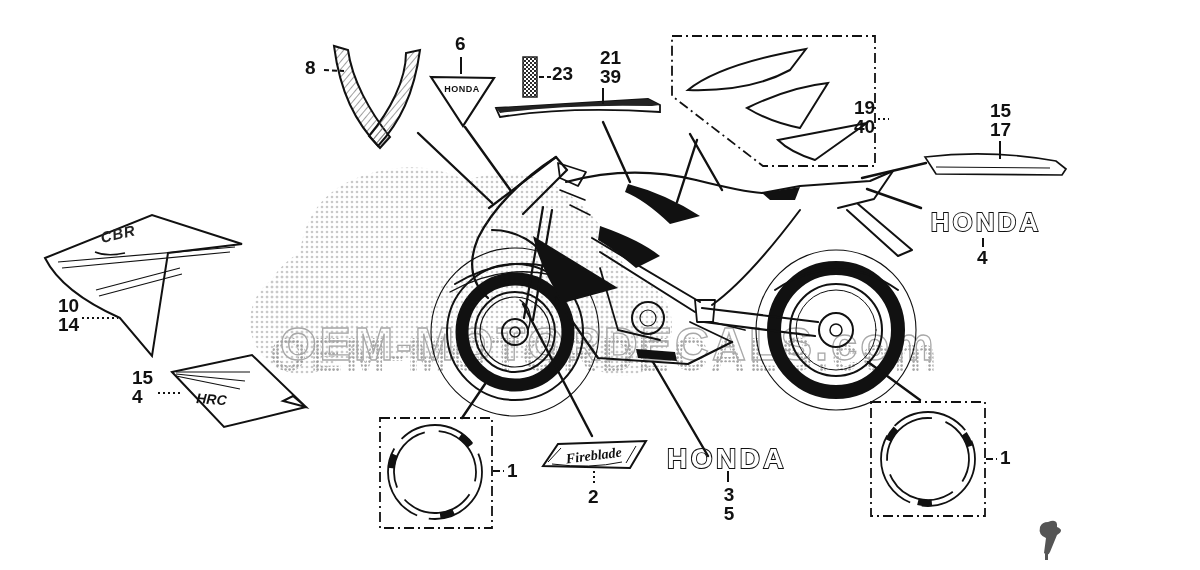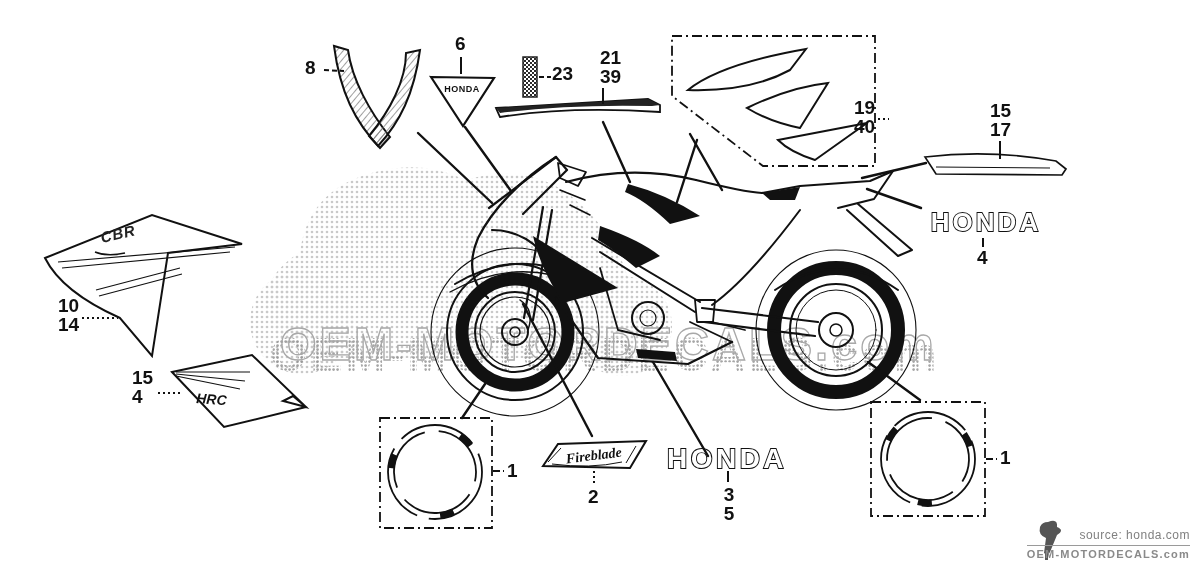--- a/index.html
+++ b/index.html
@@ -212,18 +212,14 @@
 <div class="plabel" style="left:854px;top:98px;"><span>19</span><span>40</span></div>
 <div class="plabel" style="left:990px;top:101px;"><span>15</span><span>17</span></div>
 <div class="plabel" style="left:977px;top:248px;"><span>4</span></div>
 <div class="plabel" style="left:58px;top:296px;"><span>10</span><span>14</span></div>
 <div class="plabel" style="left:132px;top:368px;"><span>15</span><span>4</span></div>
 <div class="plabel" style="left:507px;top:461px;"><span>1</span></div>
 <div class="plabel" style="left:1000px;top:448px;"><span>1</span></div>
 <div class="plabel" style="left:588px;top:487px;"><span>2</span></div>
 <div class="plabel center" style="left:722px;top:485px;width:14px;"><span>3</span><span>5</span></div>
 
-<div class="credit">
-  <div class="src">source: honda.com</div>
-  <div class="brand">OEM-MOTORDECALS.com</div>
+
 </div>
 
-</div>
-
 </body></html>

